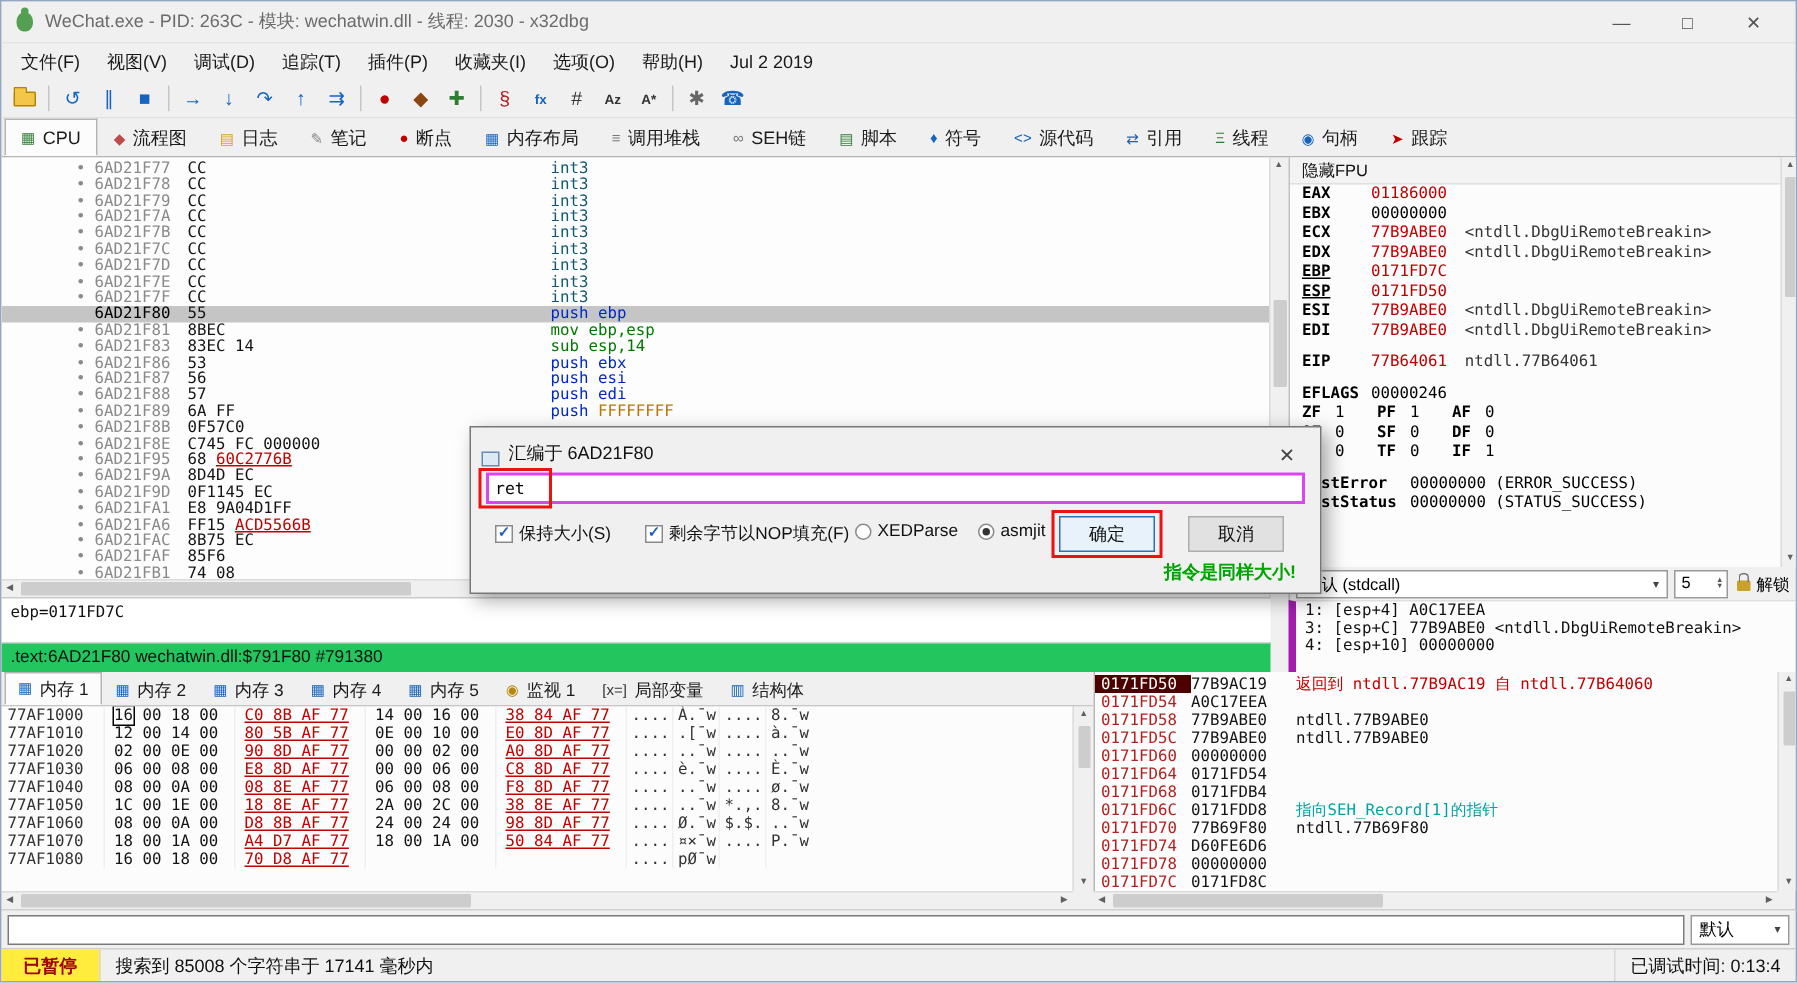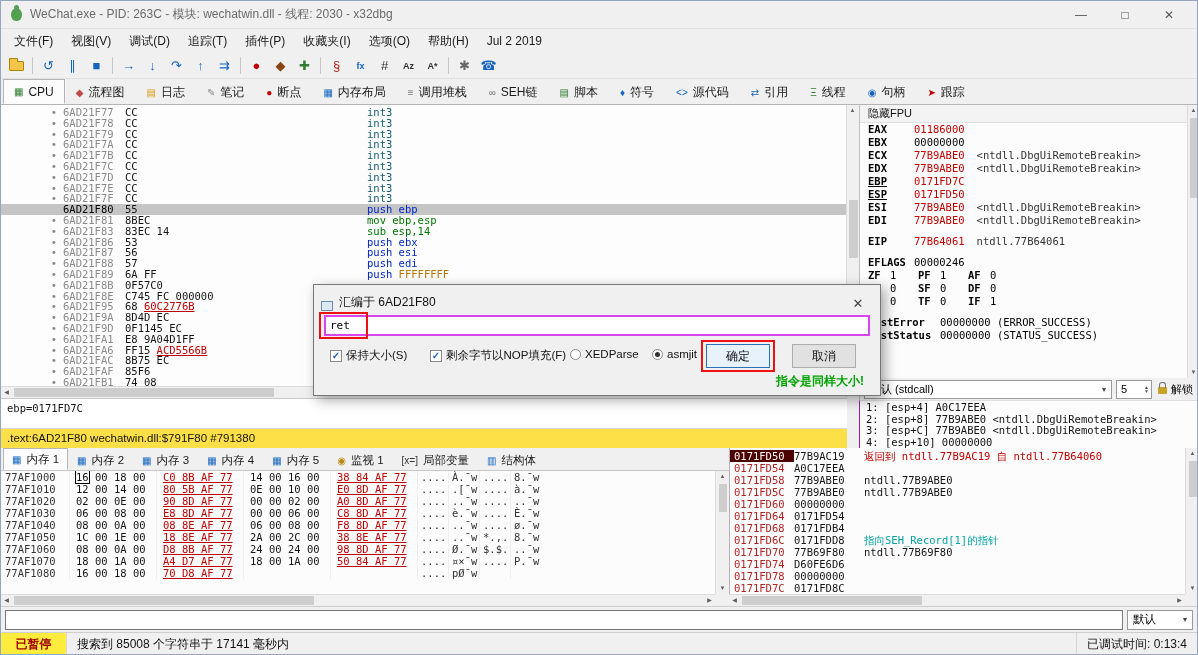--- a/index.html
+++ b/index.html
@@ -92,28 +92,28 @@
 .dd::after{content:"▾";font-size:8px;color:#444}
 .spin{width:36px;height:19px;background:#fff;border:1px solid #999;display:flex;align-items:center;
   justify-content:space-between;padding:0 2px 0 4px}
 .spin-arrows{display:flex;flex-direction:column;line-height:4px}
 .spin-arrows span{font-size:5px;color:#555}
 .unlock{display:flex;align-items:center;gap:4px;padding:0 2px;white-space:nowrap}
 .padlock{width:9px;height:7px;background:#c9a227;border-radius:1px;position:relative;margin-top:3px}
 .padlock::before{content:"";position:absolute;top:-5px;left:1px;width:5px;height:5px;
   border:1px solid #777;border-bottom:none;border-radius:3px 3px 0 0}
 #args{position:absolute;left:858px;top:399px;width:340px;height:48px;background:#fcfcfc;
-  border-left:1px solid #a21caf;border-top:1px solid #e0e0e0;padding:1px 6px;overflow:hidden}
+  border-left:5px solid #a21caf;border-top:1px solid #e0e0e0;padding:1px 6px;overflow:hidden}
 .arg-row{height:11.5px;line-height:11.5px;font-size:10.5px;white-space:pre;
   font-family:"DejaVu Sans Mono",monospace;color:#111}
 
 
 #infopane{position:absolute;left:0;top:397px;width:846px;height:30px;background:#fff;
   border-top:1px solid #c9c9c9;font-size:10.5px;padding:3px 6px;color:#111}
-#modline{position:absolute;left:0;top:427px;width:846px;height:20px;background:#fde047;
+#modline{position:absolute;left:0;top:427px;width:846px;height:20px;background:#22c55e;
   border-top:1px solid #d6d6d6;font-size:11.5px;padding:3px 6px;color:#111}
 
 
 #btabs{position:absolute;left:0;top:447px;width:728px;height:23px;background:#f0f0f0;
   display:flex;align-items:flex-end;border-bottom:1px solid #c6c6c6;font-size:11.5px;padding:0 2px}
 #btabs .tab{height:20px;padding:0 8px}
 #btabs .tab.active{height:22px}
 #dump{position:absolute;left:0;top:470px;width:714px;height:123px;background:#fcfcfc;overflow:hidden}
 #dump-header{display:flex;height:15px;background:#f1f1f1;border-bottom:1px solid #ddd;
   font-size:10.5px;color:#333;align-items:center}
@@ -417,21 +417,20 @@
       </span>
   </div>
   <div class="unlock">
     <span class="padlock"></span>
     <span>解锁</span>
   </div>
 </div>
 
 <div id="args">
     <div class="arg-row">1: [esp+4] A0C17EEA</div>
-    <div class="arg-row">2: [esp+8] 77B9ABE0 &lt;ntdll.DbgUiRemoteBreakin&gt;</div>
     <div class="arg-row">3: [esp+C] 77B9ABE0 &lt;ntdll.DbgUiRemoteBreakin&gt;</div>
     <div class="arg-row">4: [esp+10] 00000000</div>
   </div>
 
 <div id="infopane">
   <span class="mono">ebp=0171FD7C</span>
 </div>
 <div id="modline">
   <span>.text:6AD21F80 wechatwin.dll:$791F80 #791380</span>
 </div>

